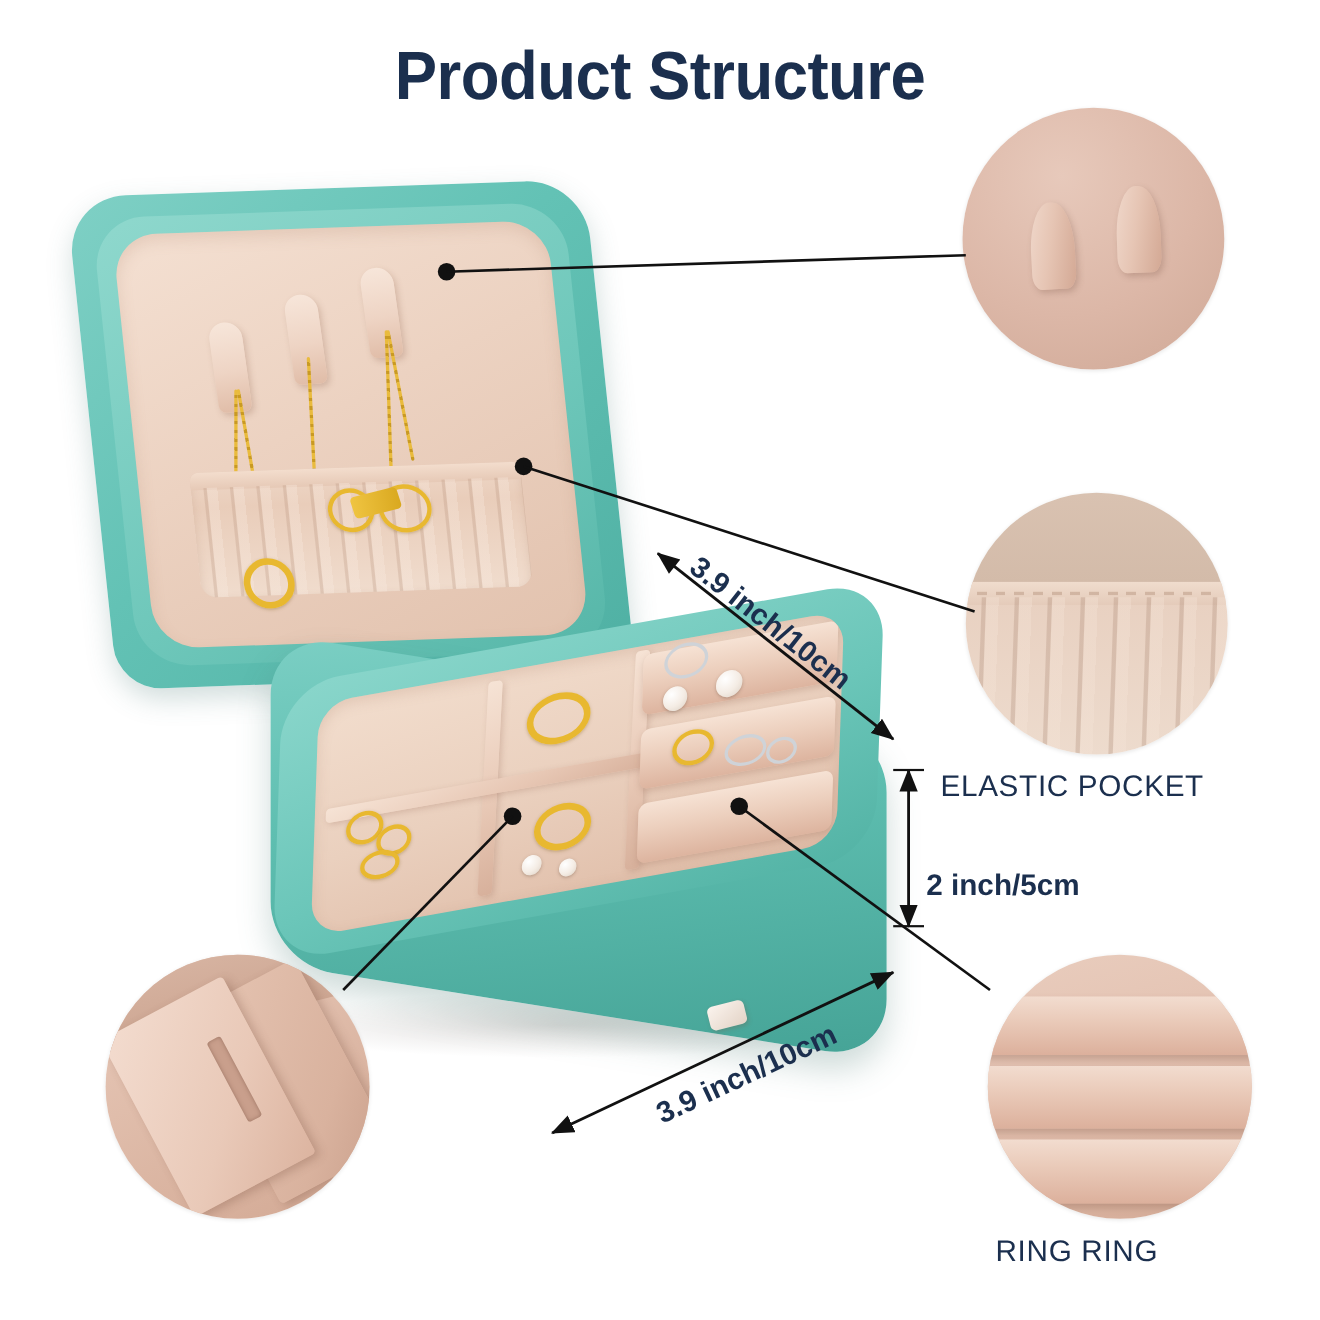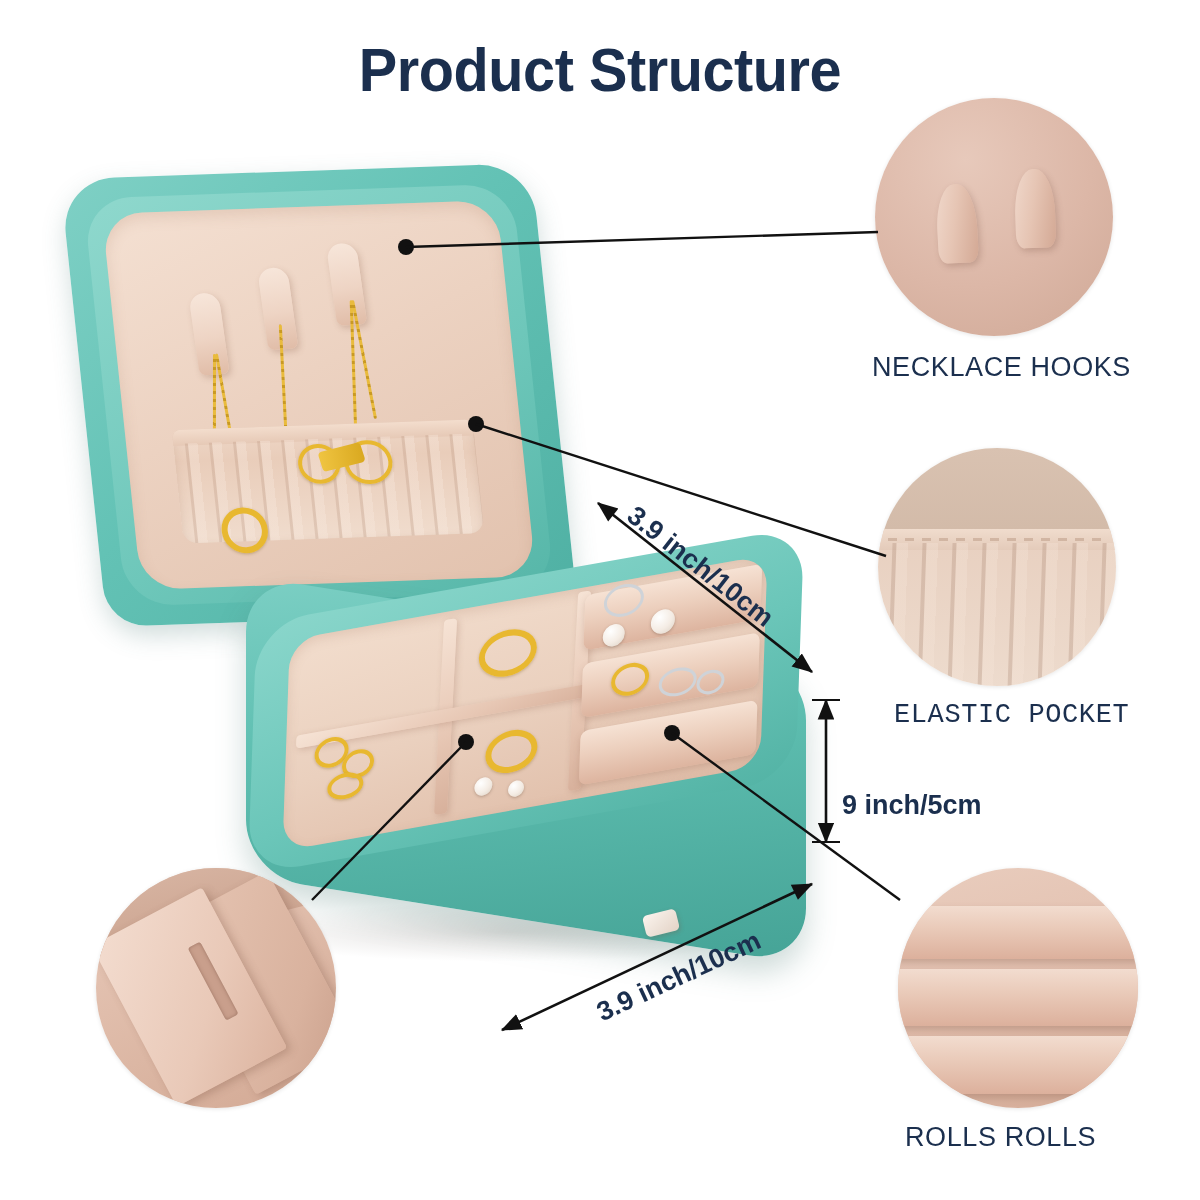--- a/index.html
+++ b/index.html
@@ -381,26 +381,25 @@
       <line x1="826" y1="700" x2="826" y2="842" stroke="#111111" stroke-width="2.6" marker-start="url(#arrowStart)" marker-end="url(#arrowEnd)"></line>
       <line x1="812" y1="700" x2="840" y2="700" stroke="#111111" stroke-width="2"></line>
       <line x1="812" y1="842" x2="840" y2="842" stroke="#111111" stroke-width="2"></line>
     </g>
 
     <g>
       <line x1="812" y1="884" x2="502" y2="1030" stroke="#111111" stroke-width="2.6" marker-start="url(#arrowStart)" marker-end="url(#arrowEnd)"></line>
     </g>
   </svg>
 
-  <div class="callout-label" style="left:872px;top:352px;">NECKLACE HOOKS</div>
-
-  <div class="callout-label" style="left:894px;top:700px;font-family:Liberation Mono, monospace;">ELASTIC POCKET</div>
-
-
-  <div class="callout-label" style="left:905px;top:1122px;">ROLLS ROLLS</div>
+
+  <div class="callout-label" style="left:855px;top:700px;">ELASTIC POCKET</div>
+
+
+  <div class="callout-label" style="left:905px;top:1122px;">RING RING</div>
 
   <div class="dim-label" style="left:640px;top:500px;transform:rotate(38deg);transform-origin:left top;">3.9 inch/10cm</div>
 
-  <div class="dim-label" style="left:842px;top:790px;">9 inch/5cm</div>
+  <div class="dim-label" style="left:842px;top:790px;">2 inch/5cm</div>
 
   <div class="dim-label" style="left:592px;top:1000px;transform:rotate(-25deg);transform-origin:left top;">3.9 inch/10cm</div>
 
 </div>
 
 </body></html>

